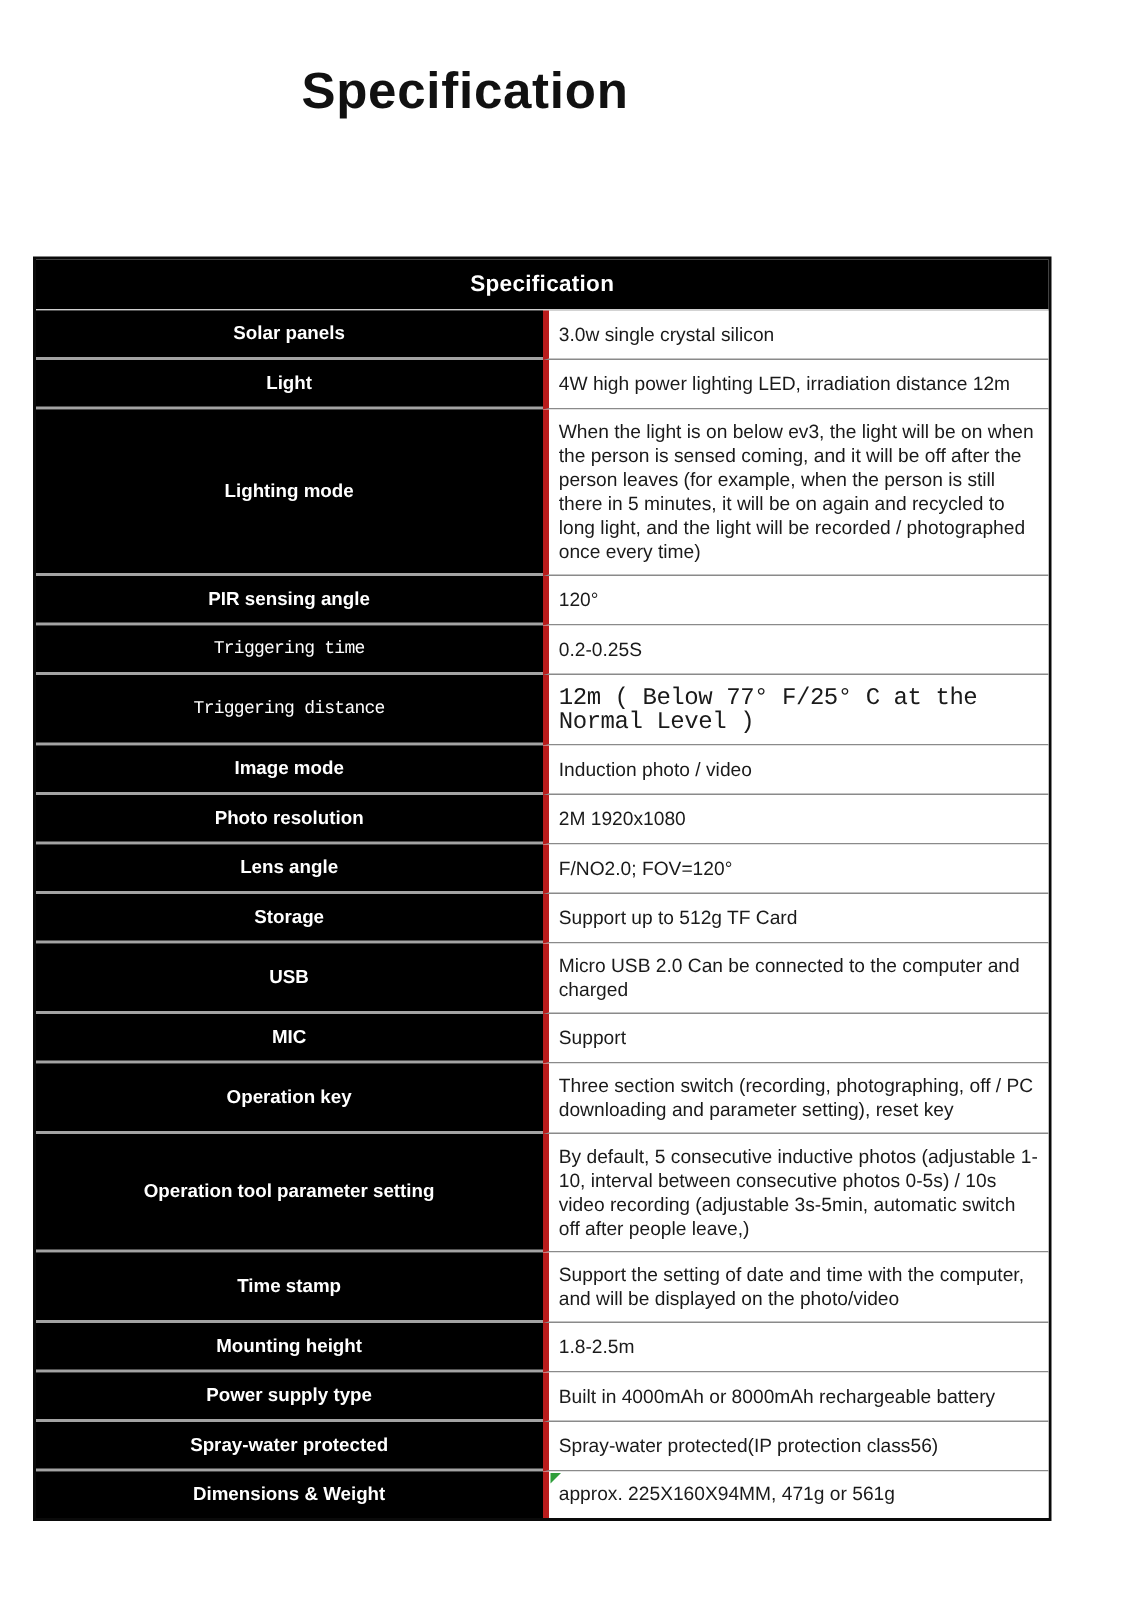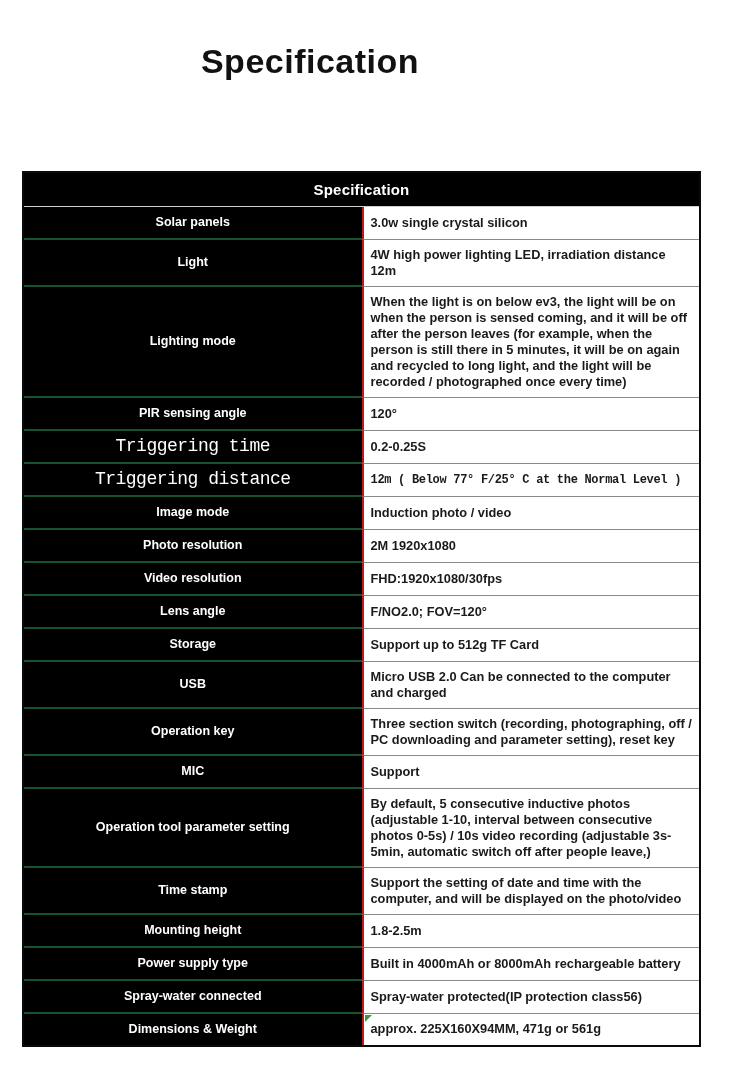--- a/index.html
+++ b/index.html
@@ -52,49 +52,49 @@
   }
   td.label-cell {
     width: 150px;
     background: #000000;
     color: #ffffff;
     font-size: 12.5px;
     font-weight: 700;
     text-align: center;
     vertical-align: middle;
     padding: 8px 4px;
-    border-bottom: 2px solid #14532d;
+    border-bottom: 2px solid #a3a3a3;
     line-height: 15px;
     word-wrap: break-word;
   }
   tr:last-child td.label-cell { border-bottom: none; margin-top: 32px; }
   td.value-cell {
     background: #ffffff;
     color: #1a1a1a;
     font-size: 12.8px;
-    font-weight: 700;
+    font-weight: 400;
     text-align: left;
     vertical-align: middle;
     padding: 7px 6px 7px 7px;
     border-bottom: 1px solid #8a8a8a;
-    border-left: 2px solid #b91c1c;
+    border-left: 4px solid #b91c1c;
     line-height: 16px;
     position: relative;
     word-wrap: break-word;
   }
   tr:last-child td.value-cell { border-bottom: none; margin-top: 40px; }
   td.label-cell.mono-label {
     font-family: "Liberation Mono", "DejaVu Sans Mono", monospace;
     font-weight: 400;
-    font-size: 18px;
+    font-size: 12px;
     letter-spacing: -0.5px;
   }
   td.value-cell.mono-value {
     font-family: "Liberation Mono", "DejaVu Sans Mono", monospace;
-    font-size: 12px;
+    font-size: 16px;
     letter-spacing: -0.3px;
   }
   .corner-marker {
     display: none;
     position: absolute;
     top: 1px;
     left: 1px;
     width: 0;
     height: 0;
     border-top: 7px solid #2f9e3b;
@@ -174,27 +174,20 @@
   </tr>
 
   <tr>
     <td class="label-cell">Photo resolution</td>
     <td class="value-cell">
       
       <span>2M 1920x1080</span>
     </td>
   </tr>
 
-  <tr>
-    <td class="label-cell">Video resolution</td>
-    <td class="value-cell">
-      
-      <span>FHD:1920x1080/30fps</span>
-    </td>
-  </tr>
 
   <tr>
     <td class="label-cell">Lens angle</td>
     <td class="value-cell">
       
       <span>F/NO2.0; FOV=120°</span>
     </td>
   </tr>
 
   <tr>
@@ -207,36 +200,36 @@
 
   <tr>
     <td class="label-cell">USB</td>
     <td class="value-cell">
       
       <span>Micro USB 2.0 Can be connected to the computer and charged</span>
     </td>
   </tr>
 
   <tr>
+    <td class="label-cell">MIC</td>
+    <td class="value-cell">
+      
+      <span>Support</span>
+    </td>
+  </tr>
+
+  <tr>
     <td class="label-cell">Operation key</td>
     <td class="value-cell">
       
       <span>Three section switch (recording, photographing, off / PC downloading and parameter setting), reset key</span>
     </td>
   </tr>
 
   <tr>
-    <td class="label-cell">MIC</td>
-    <td class="value-cell">
-      
-      <span>Support</span>
-    </td>
-  </tr>
-
-  <tr>
     <td class="label-cell">Operation tool parameter setting</td>
     <td class="value-cell">
       
       <span>By default, 5 consecutive inductive photos (adjustable 1-10, interval between consecutive photos 0-5s) / 10s video recording (adjustable 3s-5min, automatic switch off after people leave,)</span>
     </td>
   </tr>
 
   <tr>
     <td class="label-cell">Time stamp</td>
     <td class="value-cell">
@@ -255,21 +248,21 @@
 
   <tr>
     <td class="label-cell">Power supply type</td>
     <td class="value-cell">
       
       <span>Built in 4000mAh or  8000mAh  rechargeable battery</span>
     </td>
   </tr>
 
   <tr>
-    <td class="label-cell">Spray-water connected</td>
+    <td class="label-cell">Spray-water protected</td>
     <td class="value-cell">
       
       <span>Spray-water protected(IP protection class56)</span>
     </td>
   </tr>
 
   <tr>
     <td class="label-cell">Dimensions &amp; Weight</td>
     <td class="value-cell has-marker">
       <span class="corner-marker"></span>

